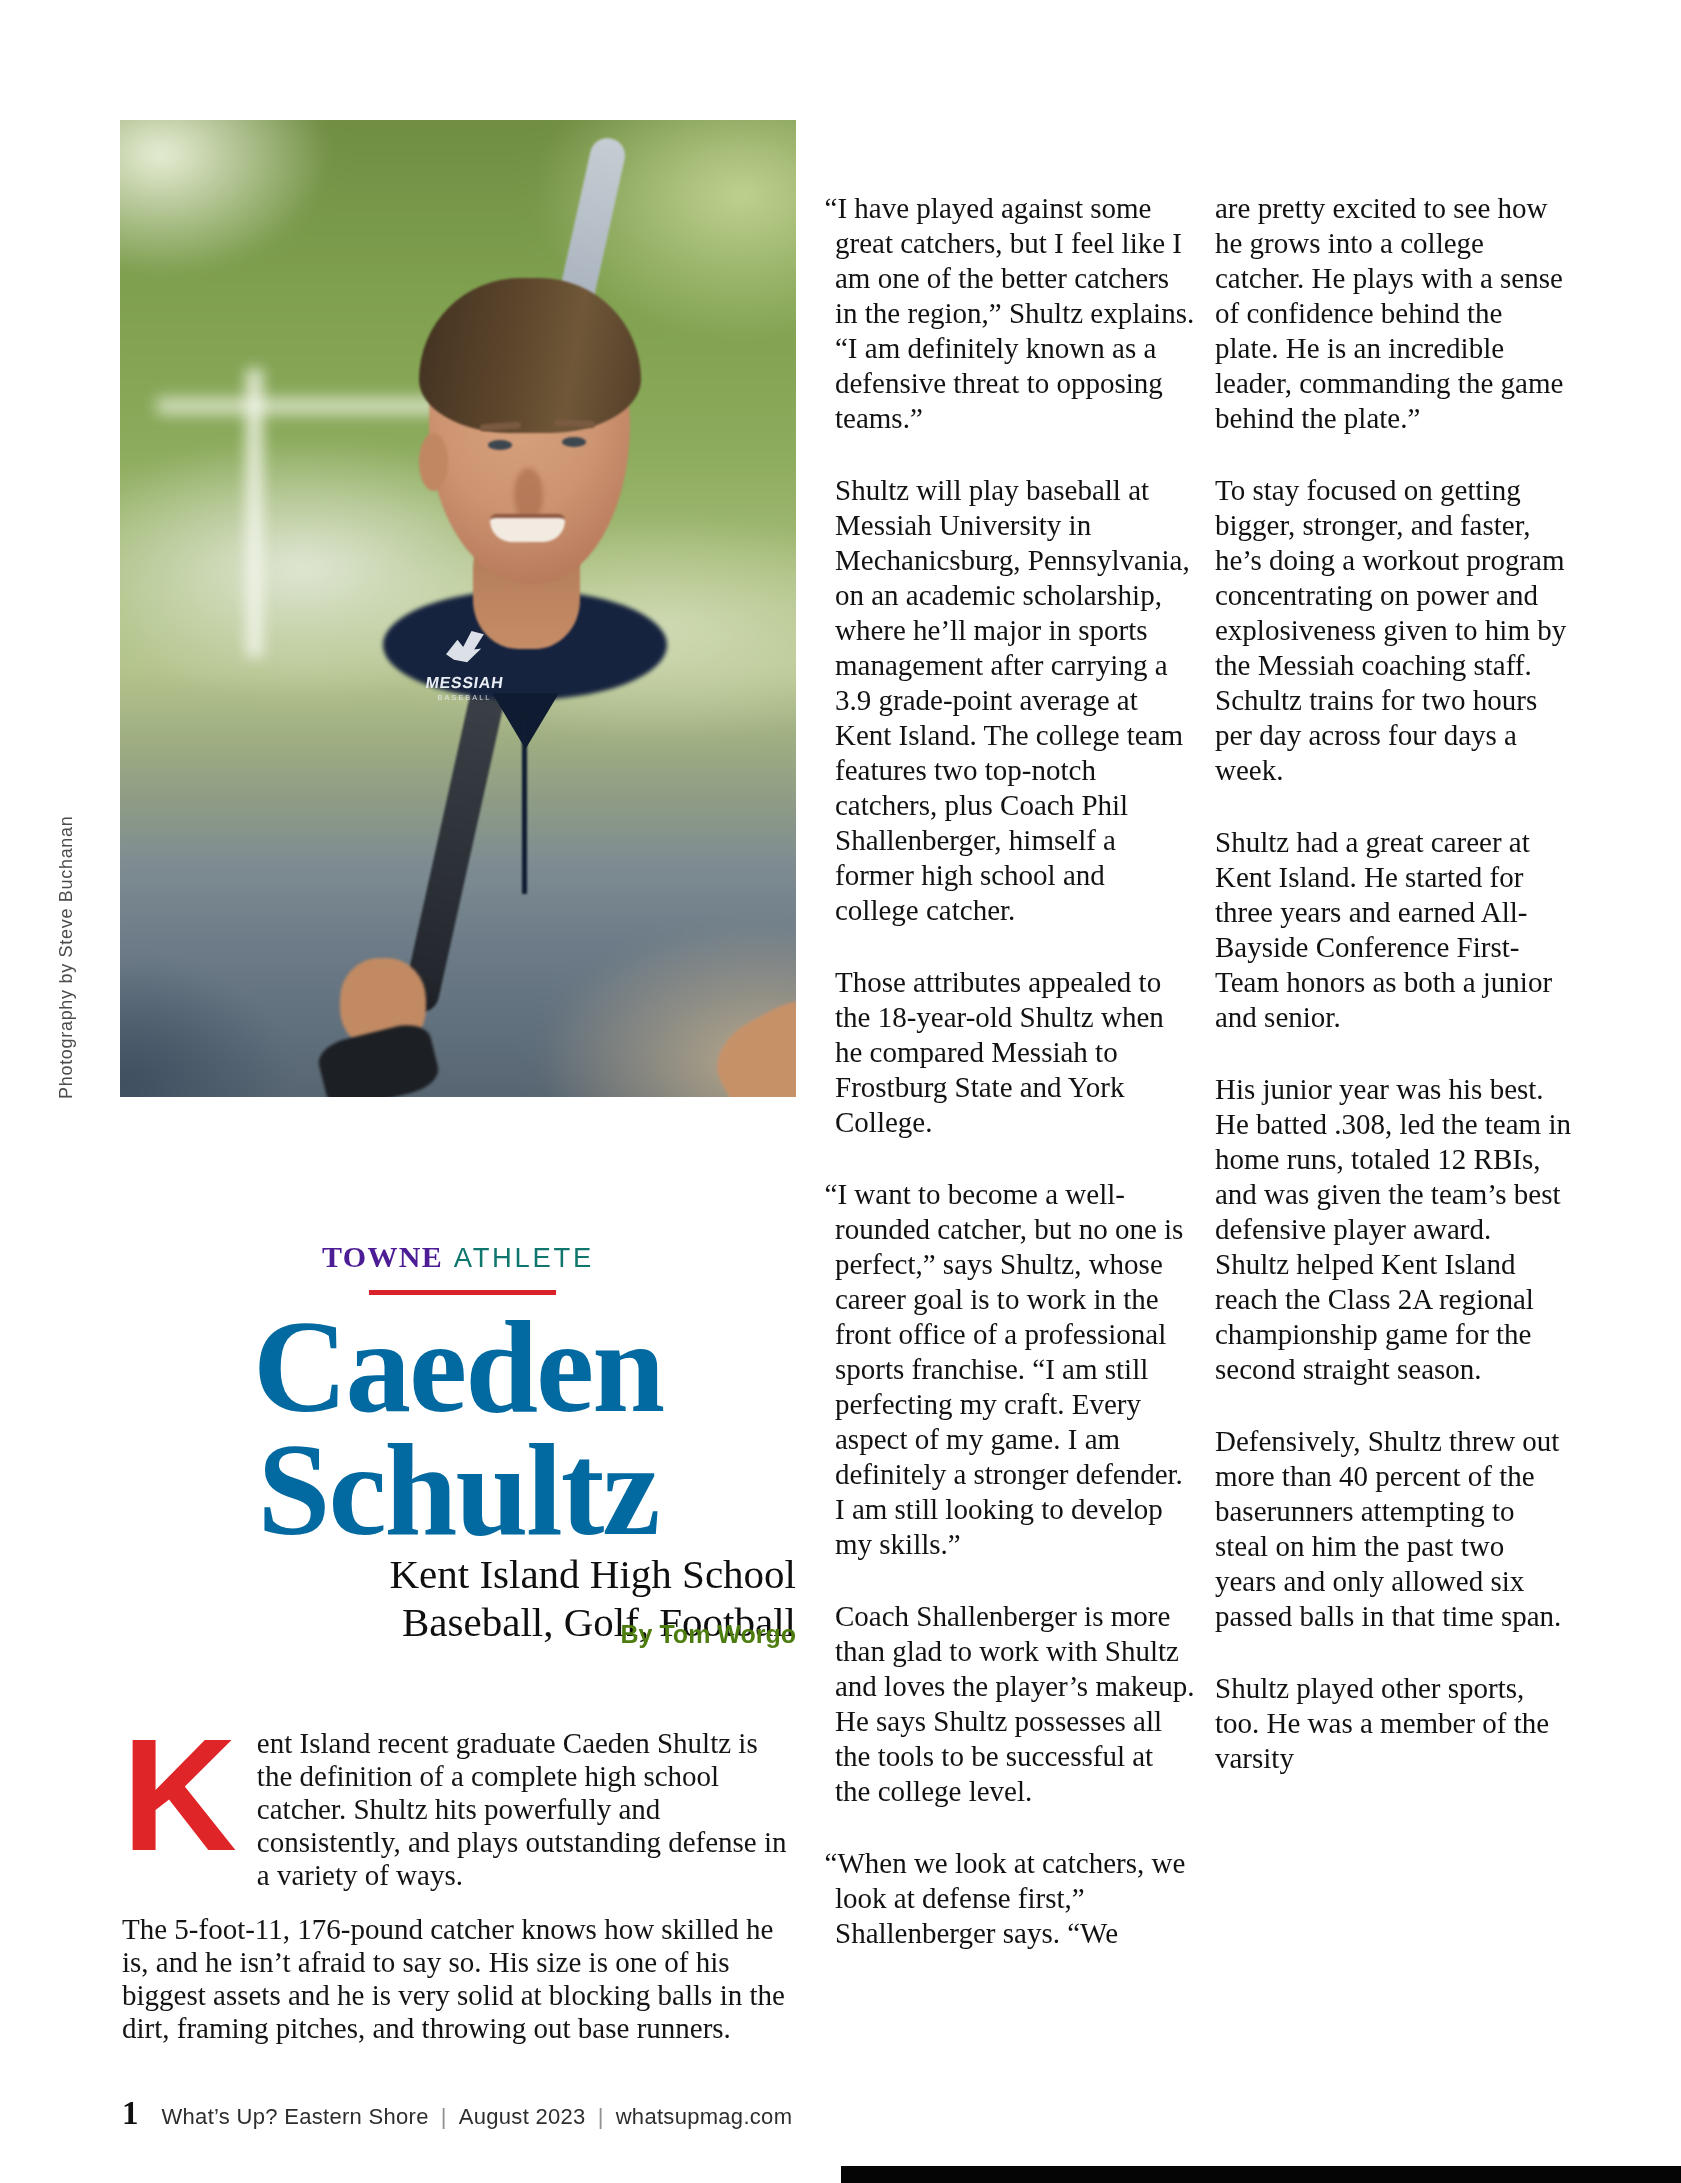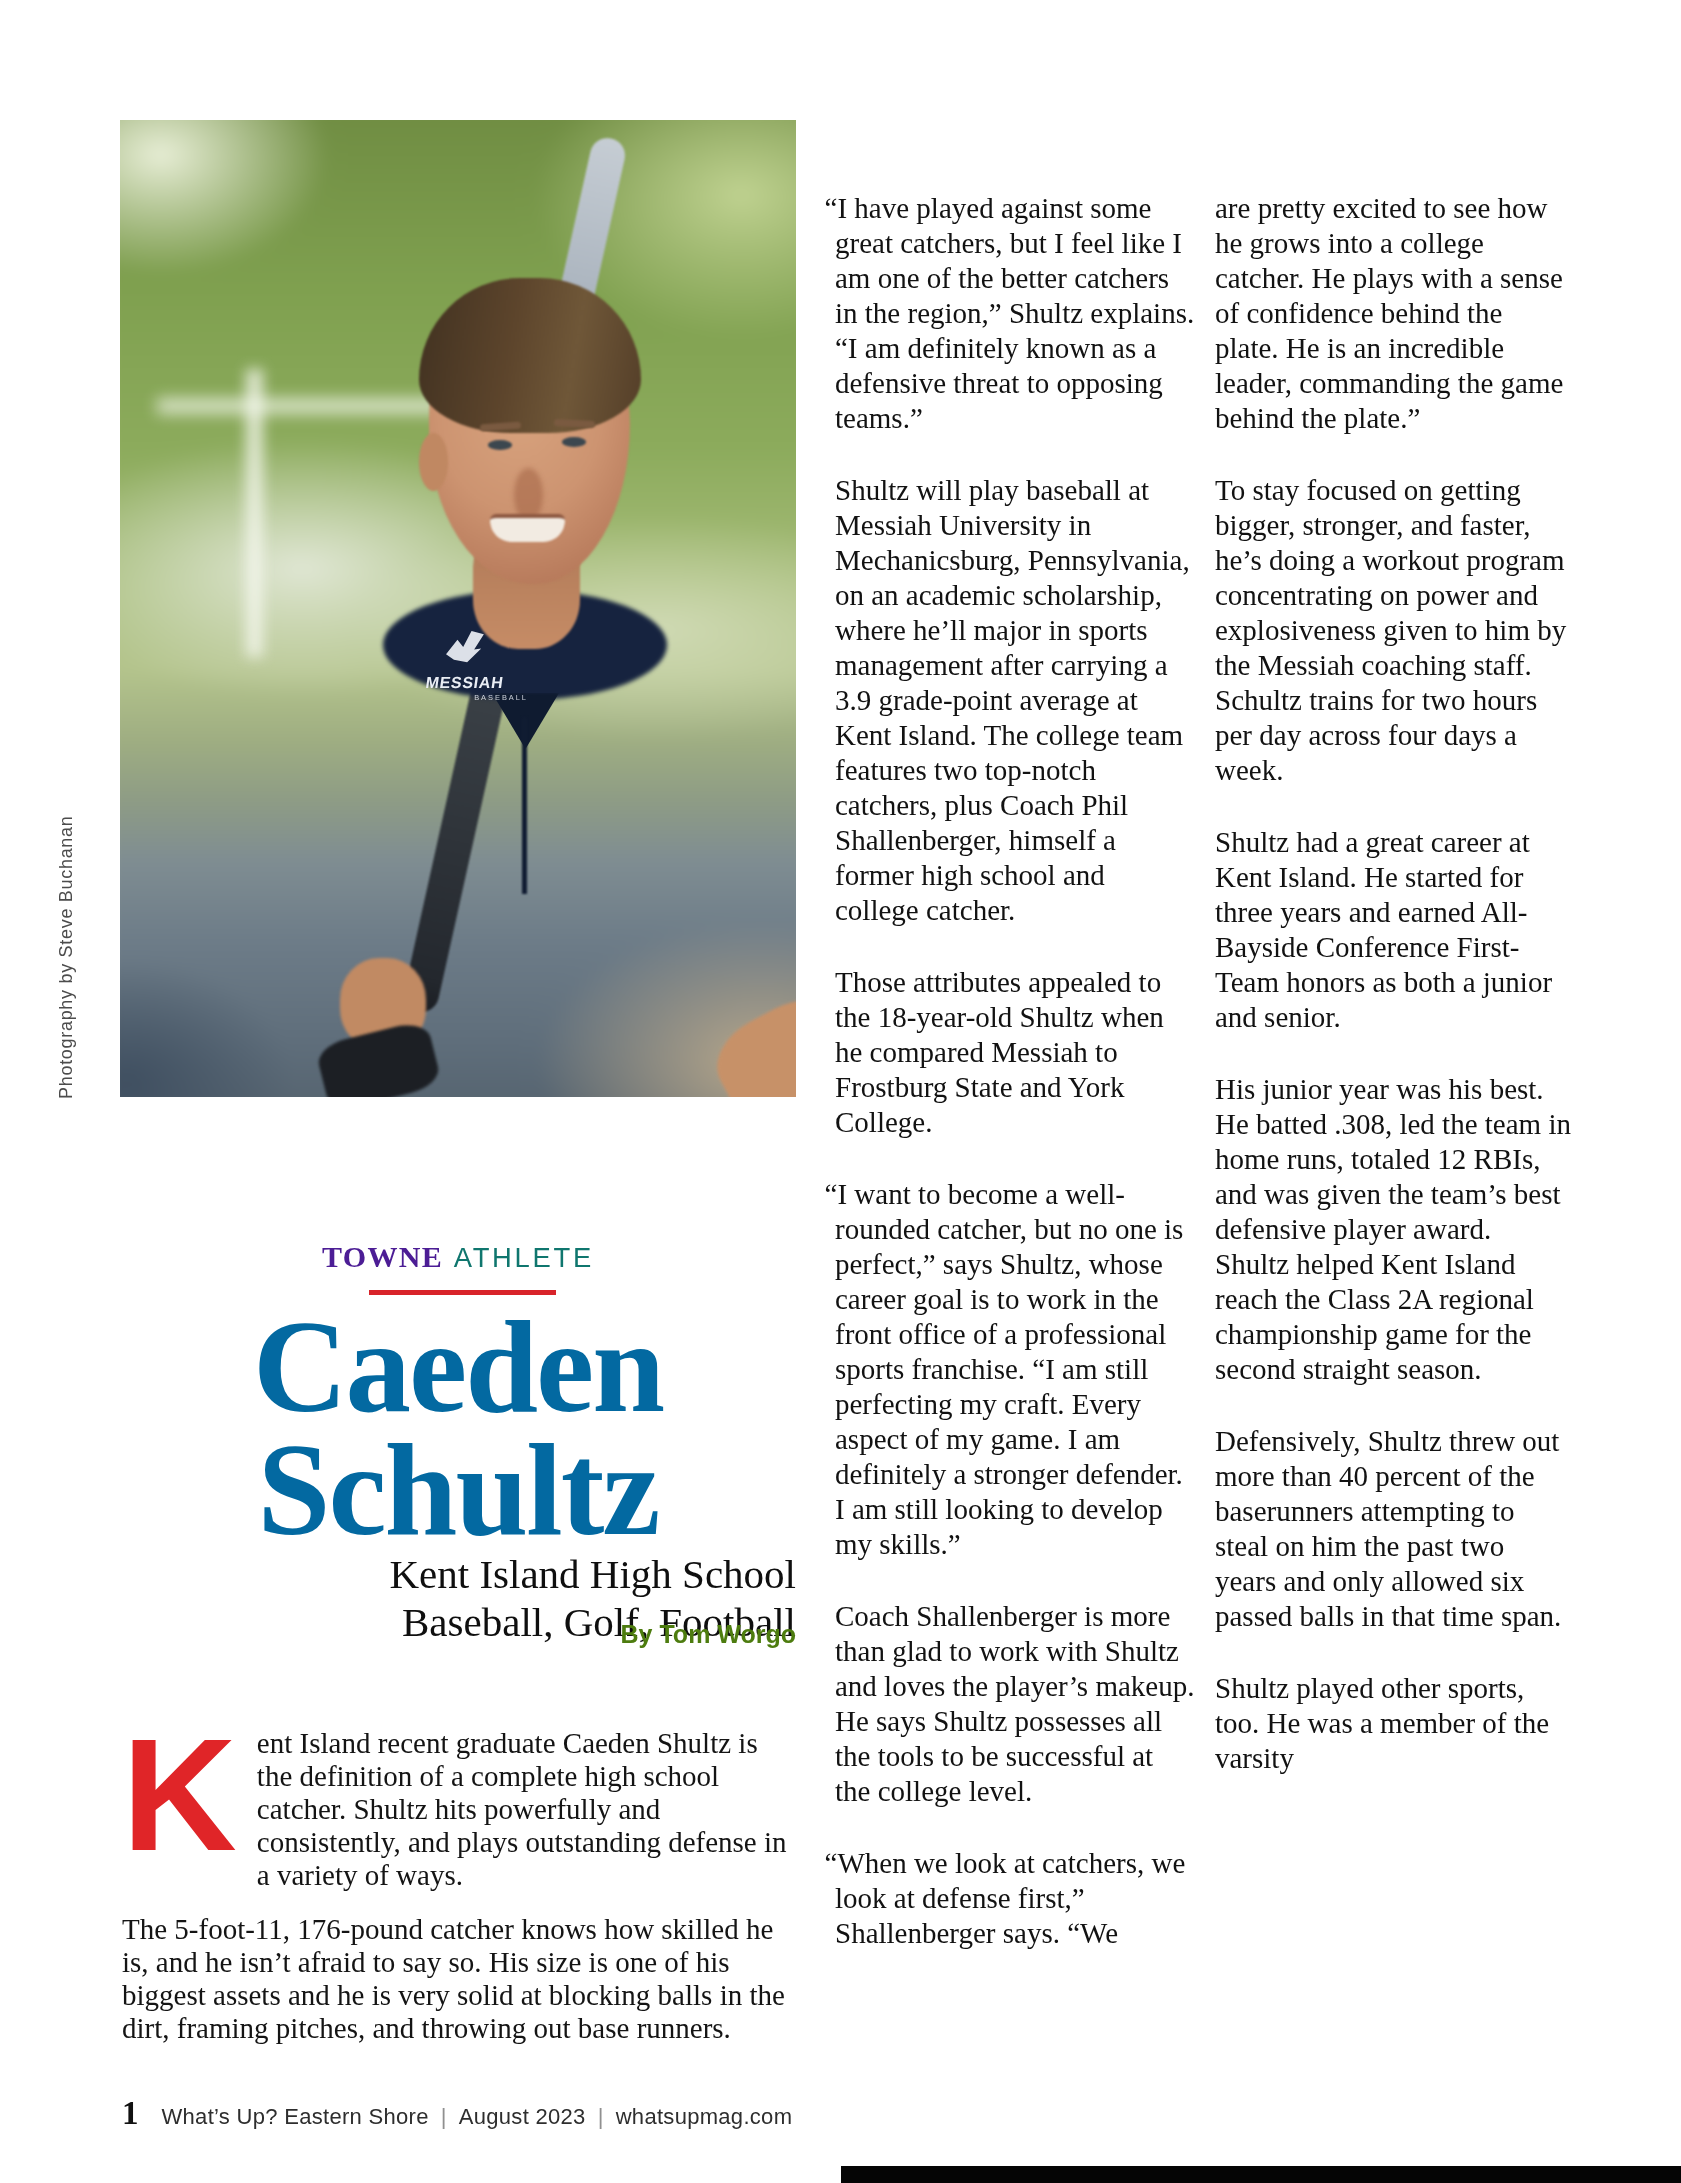--- a/index.html
+++ b/index.html
@@ -46,21 +46,21 @@
     clip-path:polygon(0 0,100% 0,50% 100%);filter:blur(1.7px);}
   .ph-hand{position:absolute;left:220px;top:838px;width:86px;height:92px;border-radius:45%;background:#c18a63;filter:blur(1.5px);}
   .ph-wristband{position:absolute;left:201px;top:912px;width:115px;height:68px;border-radius:28%;
     background:#1c1f24;transform:rotate(-14deg);filter:blur(1.5px);}
   .ph-forearm-r{position:absolute;left:597px;top:890px;width:134px;height:94px;border-radius:40% 40% 0 0;
     background:#c79168;transform:rotate(-28deg);filter:blur(1.5px);}
   .ph-logo{position:absolute;left:281px;top:511px;width:127px;text-align:center;color:#e9edf4;filter:blur(0.7px);}
   .logo-bird{width:44px;height:40px;margin:0 auto 2.7px auto;background:#eef1f6;opacity:.92;
     clip-path:polygon(8% 58%,34% 22%,47% 40%,66% 0%,94% 8%,72% 46%,88% 44%,56% 78%,26% 72%);}
   .logo-w1{font:700 16px "Liberation Sans",sans-serif;letter-spacing:0.7px;transform:skewX(-8deg);}
-  .logo-w2{font:400 7.4px "Liberation Sans",sans-serif;letter-spacing:2px;margin-top:1.3px;opacity:.85;text-align:right;}
+  .logo-w2{font:400 7.4px "Liberation Sans",sans-serif;letter-spacing:2px;margin-top:1.3px;opacity:.85;}
 
   .photo-credit{position:absolute;left:56px;top:803px;height:296px;
     writing-mode:vertical-rl;transform:rotate(180deg);
     font:400 18px "Liberation Sans",sans-serif;color:#4c4c4c;letter-spacing:0.7px;}
 
   
   .kicker{position:absolute;left:120px;top:1240px;width:676px;text-align:center;}
   .kicker-brand{font:700 30px "Liberation Serif",serif;letter-spacing:1.3px;color:#4c1d95;}
   .kicker-section{font:400 27.4px "Liberation Sans",sans-serif;color:#0f766e;letter-spacing:2.7px;margin-left:10.7px;margin-top:13px;}
   .kicker-rule{position:absolute;left:369px;top:1290px;width:187px;height:4.7px;background:#d8232a;}

